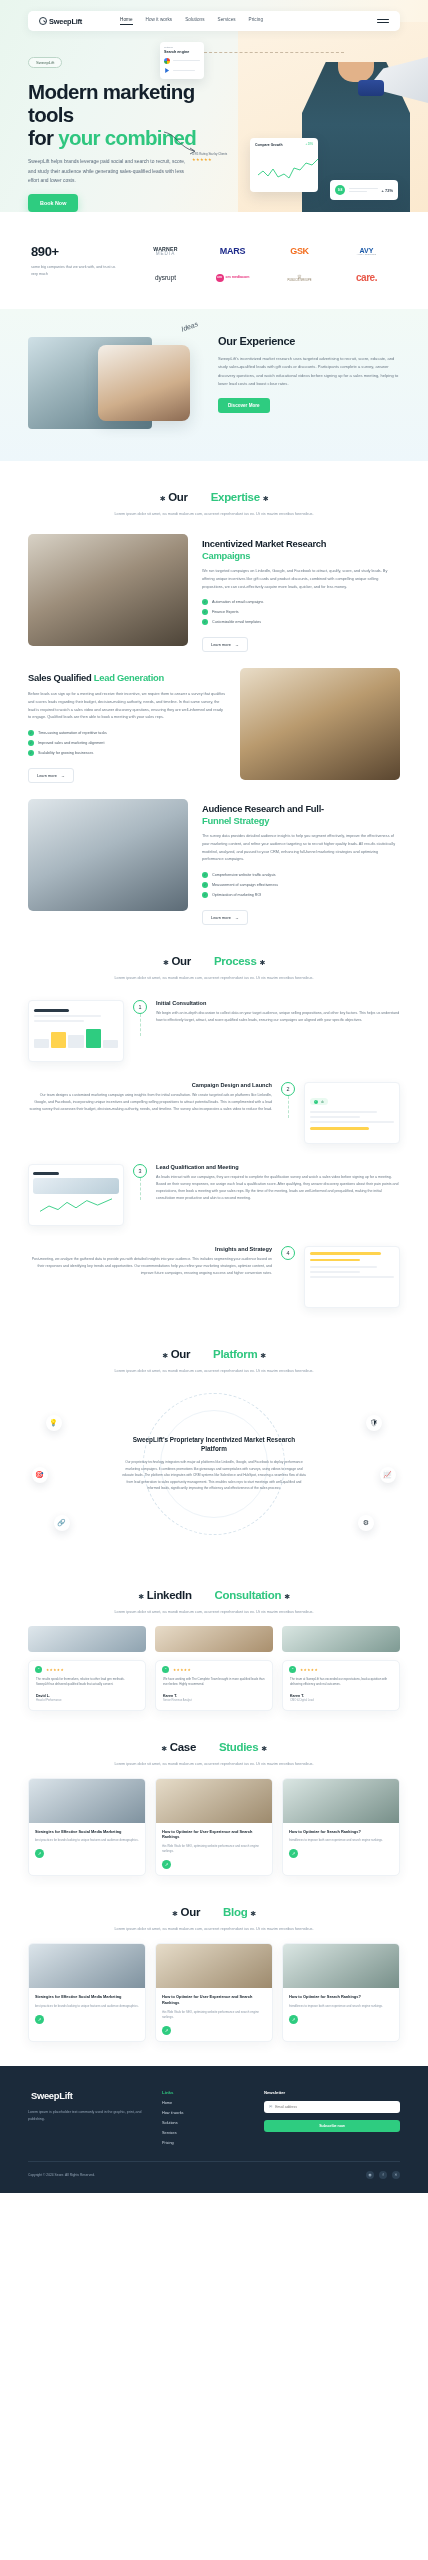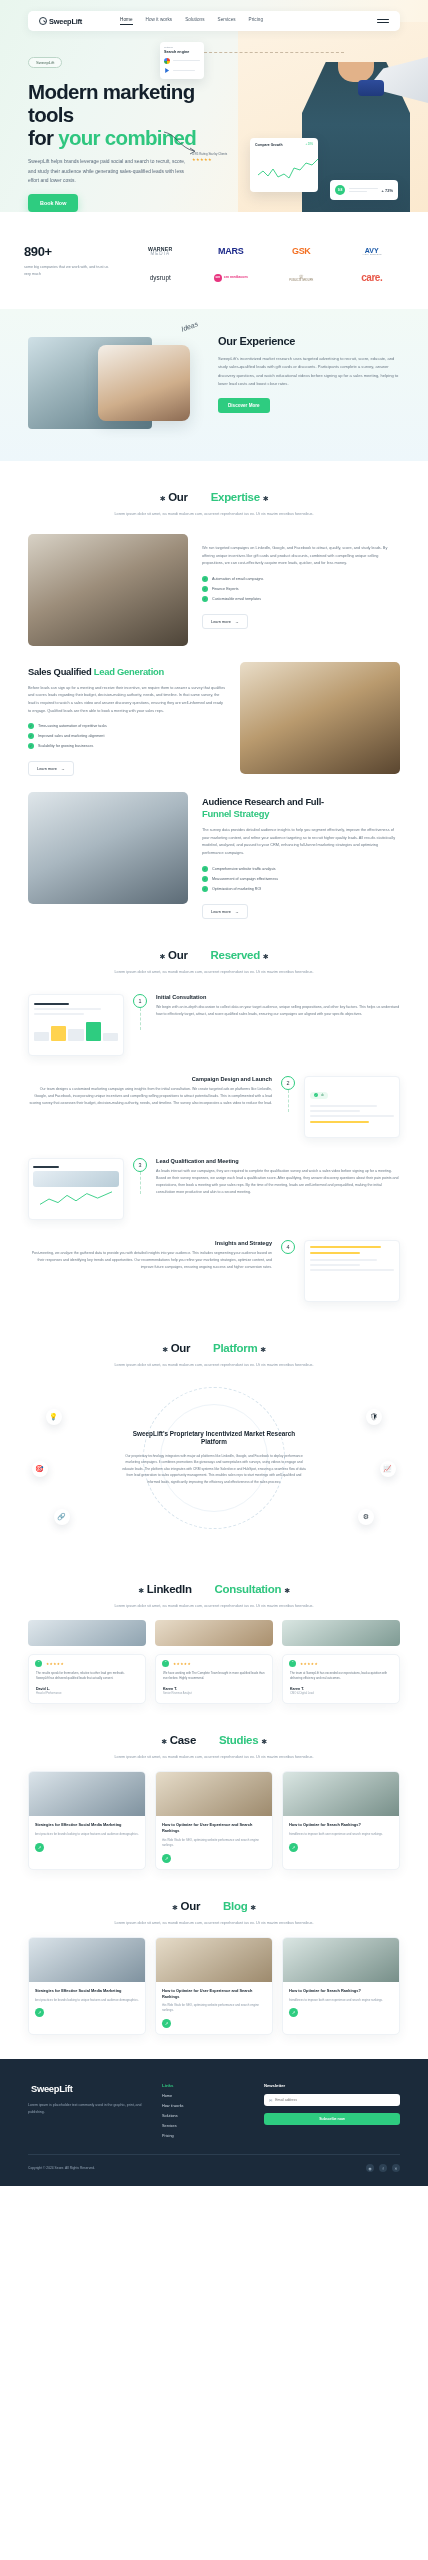--- a/index.html
+++ b/index.html
@@ -118,21 +118,21 @@
     background:#fff; border-radius:4px; box-shadow:0 5px 14px rgba(30,50,70,.13);
     display:flex; align-items:center; padding:0 5px; gap:4px;
   }
   .score-badge { width:10px;height:10px;border-radius:50%;background:#2ecc80;color:#fff;font-size:3.4px;display:flex;align-items:center;justify-content:center;font-weight:bold;flex:none;}
   .score-lines { flex:1; }
   .score-lines i { display:block; height:1.4px; background:#e6eaee; border-radius:1px; margin:1.6px 0; }
   .score-lines i:nth-child(2){width:62%;}
   .score-pct { font-size:4px; color:#3a4754; font-weight:bold; white-space:nowrap; }
 
   
-  .logos { padding:32px 24px 26px; display:flex; gap:18px; align-items:flex-start; background:#fff; }
+  .logos { padding:32px 31px 26px; display:flex; gap:18px; align-items:flex-start; background:#fff; }
   .stat-num { font-size:13px; font-weight:bold; letter-spacing:-.4px; color:#14202b; }
   .stat-txt { font-size:3.7px; line-height:1.85; color:#7d8b99; margin-top:5px; width:86px; }
   .logo-grid { flex:1; display:grid; grid-template-columns:repeat(4,1fr); gap:16px 6px; align-items:center; justify-items:center; margin-top:3px;}
   .lg { font-size:6.6px; font-weight:bold; line-height:1; text-align:center; }
   .lg.warner { color:#1d2b36; font-size:5.2px; letter-spacing:.2px; }
   .lg.warner small { display:block; font-weight:normal; color:#9aa6b2; font-size:4.6px; letter-spacing:1px;}
   .lg.mars { color:#1c2a8a; font-size:9px; letter-spacing:-.3px; }
   .lg.gsk { color:#f36f21; font-size:9px; letter-spacing:-.3px; }
   .lg.avy { color:#1a59a8; font-size:7px; }
   .lg.avy small { display:block; font-size:1.9px; color:#8b98a6; font-weight:normal; letter-spacing:.2px;}
@@ -404,20 +404,23 @@
   <div class="sec-head">
     <h2><span class="spark-l">✱</span>
       <span>Our </span><span class="grn">Expertise</span>
       <span class="spark-r">✱</span></h2>
     <p>Lorem ipsum dolor sit amet, ea mundi malorum cum, ocurreret reprehendunt ius ex. Ut vis mazim erroribus forensibus.</p>
   </div>
 
   <section class="feature">
     <div class="f-img a"></div>
     <div class="f-body">
+      <h3>
+        <span>Incentivized Market Research</span><br><span class="grn">Campaigns</span>
+      </h3>
       <p>We run targeted campaigns on LinkedIn, Google, and Facebook to attract, qualify, score, and study leads. By offering unique incentives like gift cards and product discounts, combined with compelling unique selling propositions, we can cost-effectively acquire more leads, quicker, and for less money.</p>
       <ul class="f-list">
         <li>
             <span class="tick">✓</span>
             <span>Automation of email campaigns</span>
           </li>
         <li>
             <span class="tick">✓</span>
             <span>Finance Experts</span>
           </li>
@@ -484,21 +487,21 @@
       </ul>
       <button class="btn-ghost">
           <span>Learn more</span>
           <span>→</span>
         </button>
     </div>
   </section>
 
   <div class="sec-head">
     <h2><span class="spark-l">✱</span>
-      <span>Our </span><span class="grn">Reserved</span>
+      <span>Our </span><span class="grn">Process</span>
       <span class="spark-r">✱</span></h2>
     <p>Lorem ipsum dolor sit amet, ea mundi malorum cum, ocurreret reprehendunt ius ex. Ut vis mazim erroribus forensibus.</p>
   </div>
 
   <section class="process">
     <div class="p-step">
       <div class="p-visual">
         <div class="mini-card">
             <div class="mc-line dark"></div>
             <div class="mc-line w80"></div>

